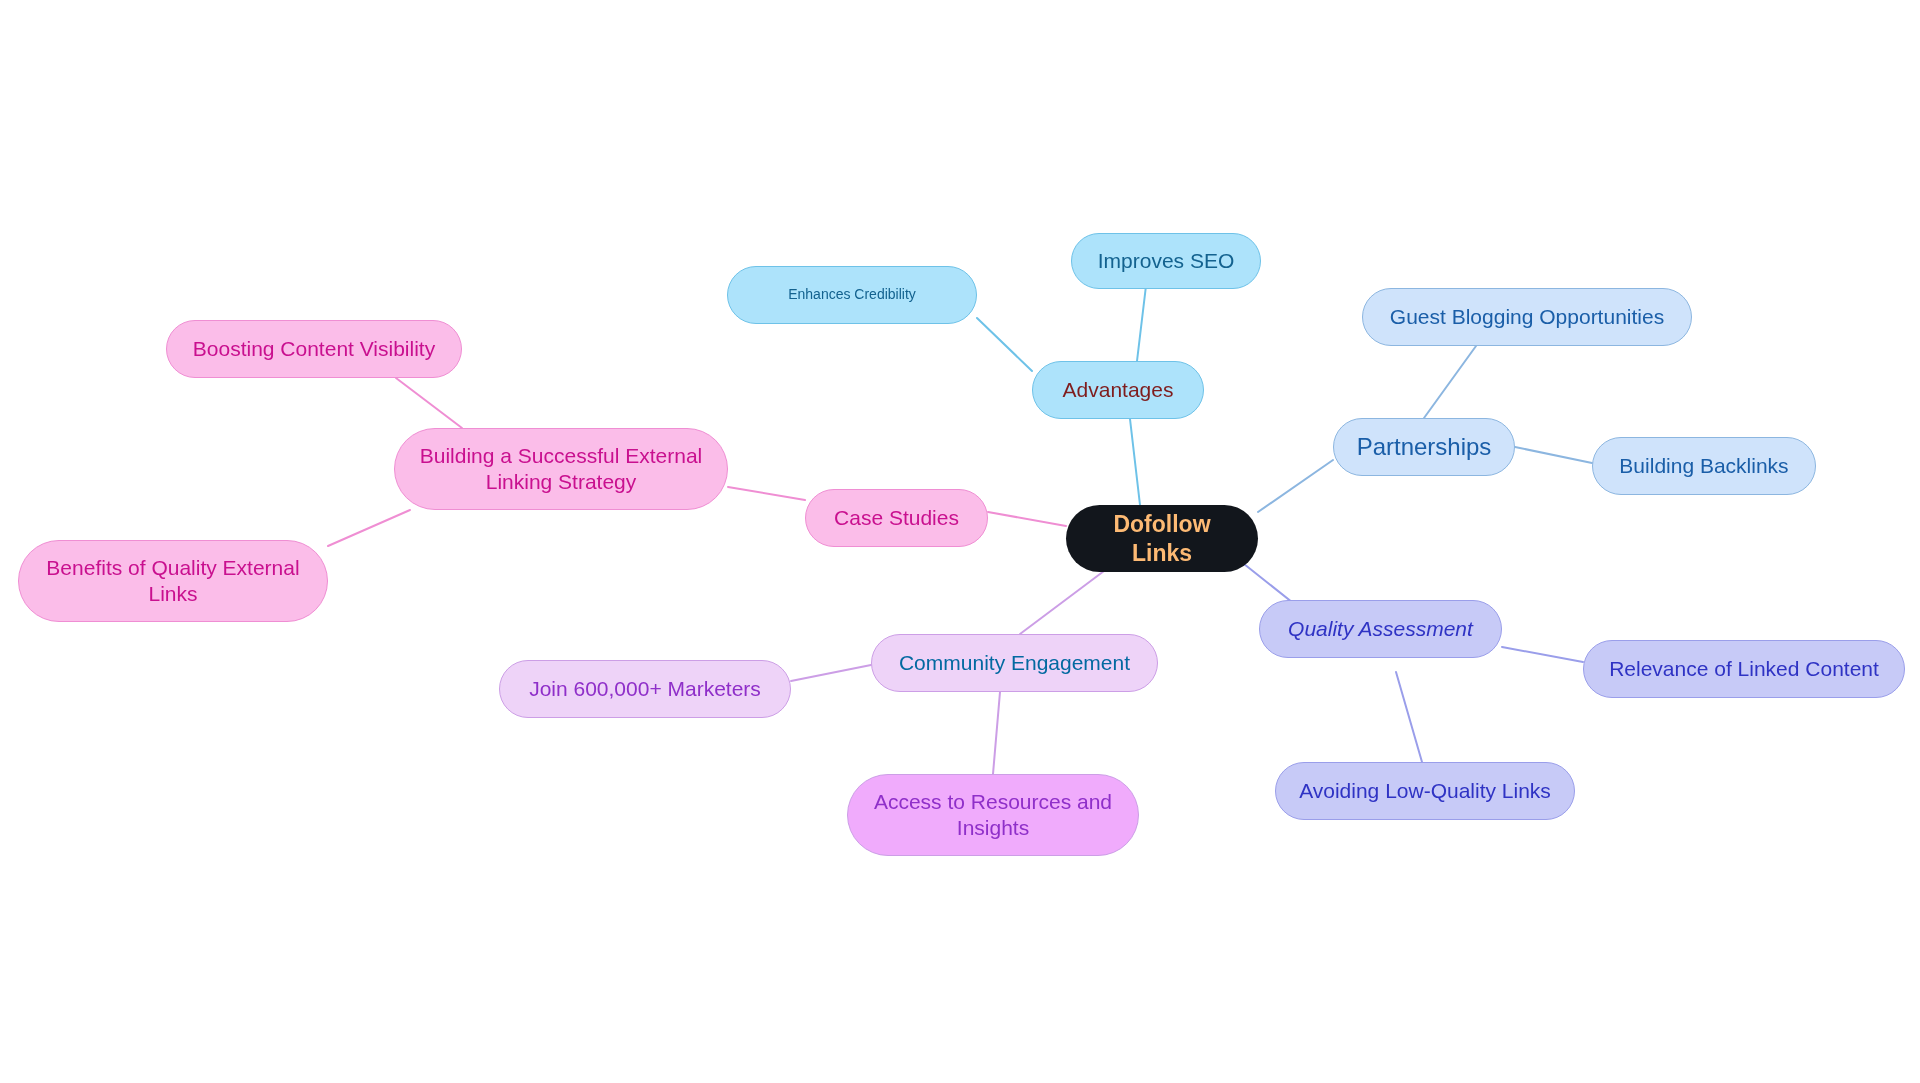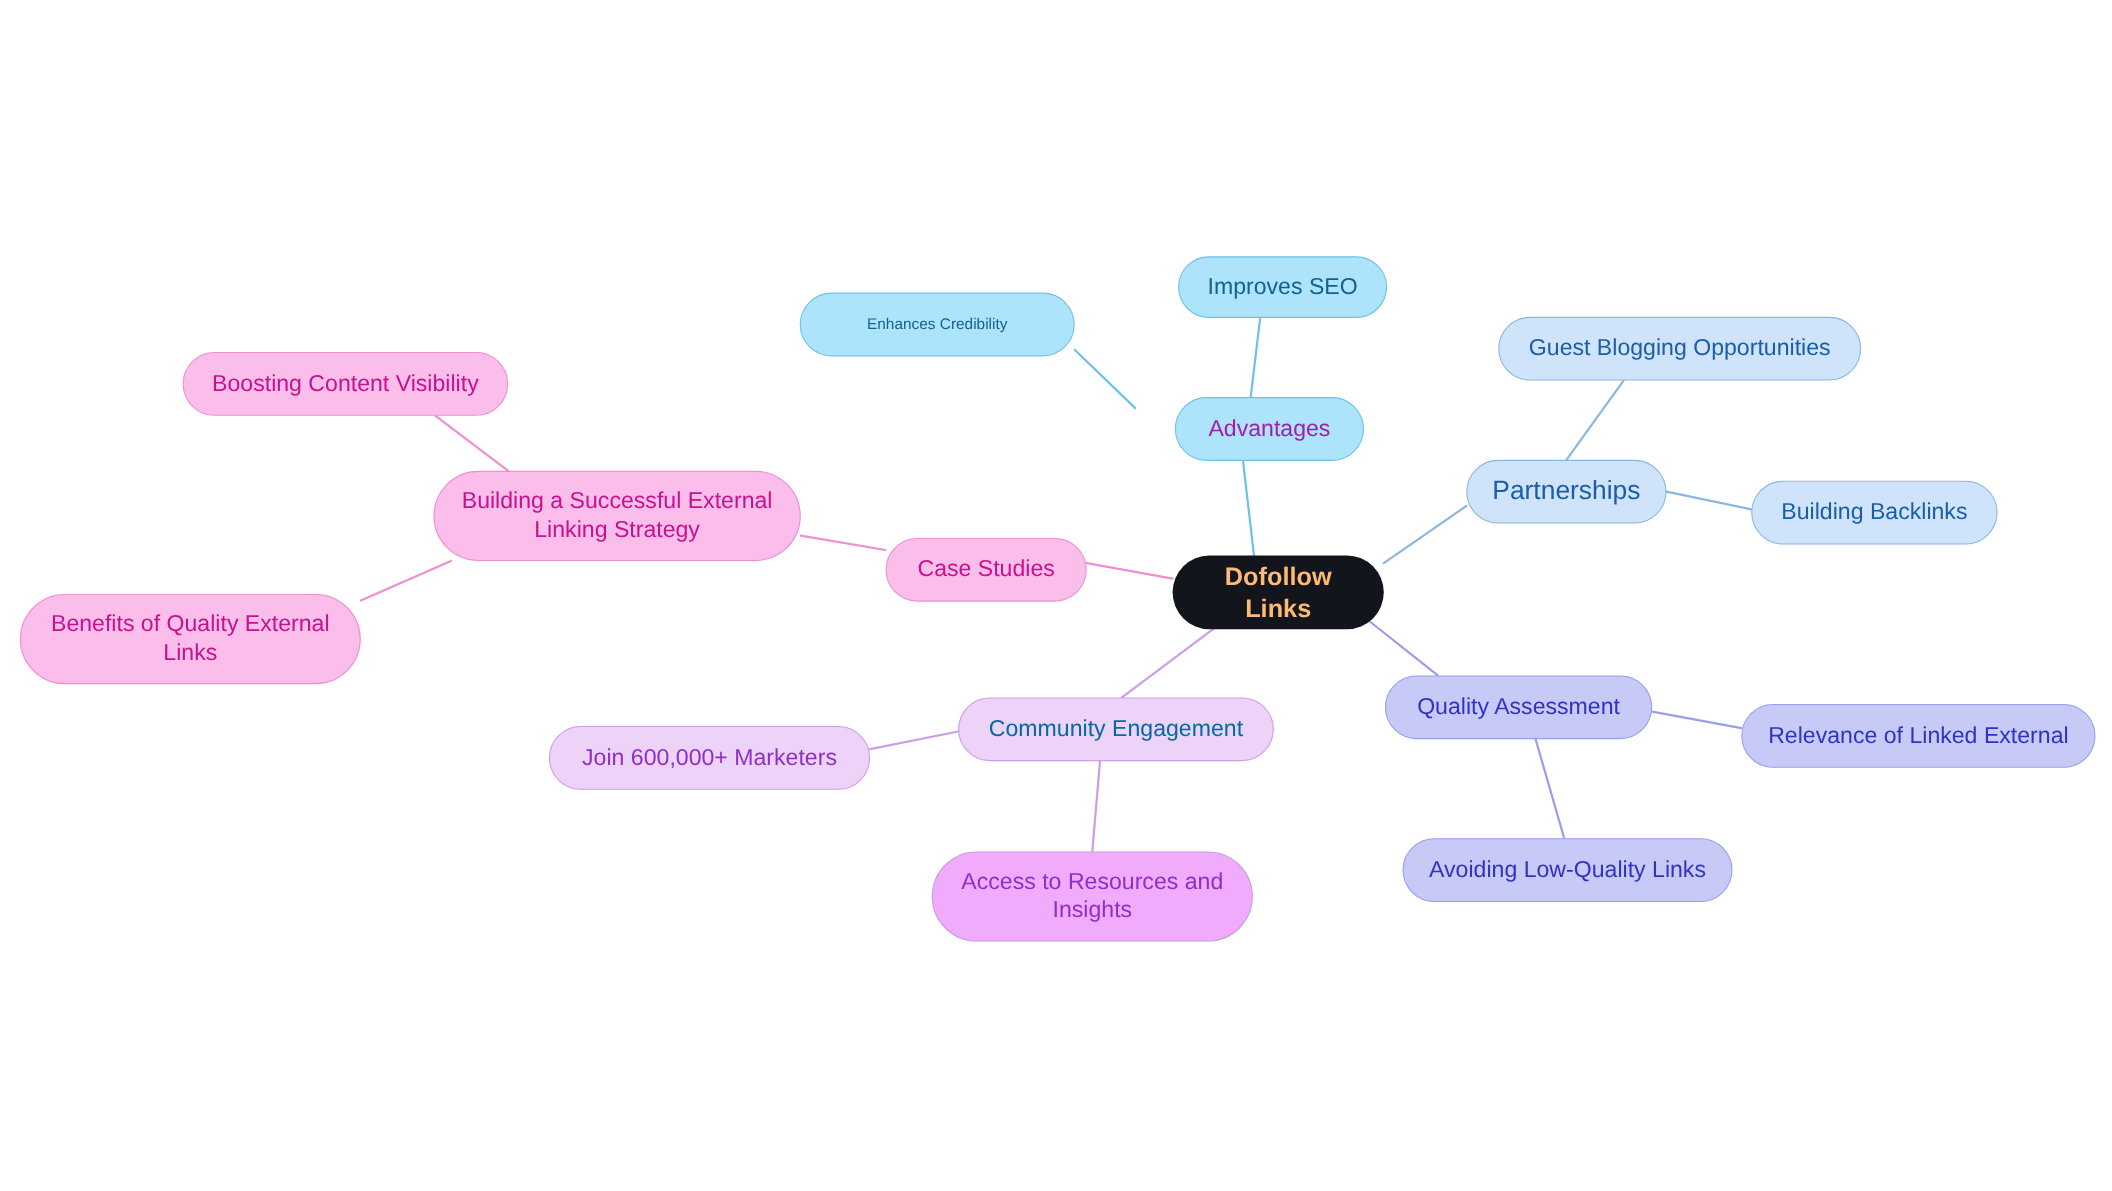--- a/index.html
+++ b/index.html
@@ -68,28 +68,28 @@
       <line x1="1104" y1="571" x2="1020" y2="634" stroke="#cc9ee6" stroke-width="2" stroke-linecap="round"></line>
       <line x1="871" y1="665" x2="791" y2="681" stroke="#cc9ee6" stroke-width="2" stroke-linecap="round"></line>
       <line x1="1000" y1="692" x2="993" y2="774" stroke="#cc9ee6" stroke-width="2" stroke-linecap="round"></line>
       <line x1="1066" y1="526" x2="988" y2="512" stroke="#ef8ed3" stroke-width="2" stroke-linecap="round"></line>
       <line x1="805" y1="500" x2="728" y2="487" stroke="#ef8ed3" stroke-width="2" stroke-linecap="round"></line>
       <line x1="462" y1="428" x2="396" y2="378" stroke="#ef8ed3" stroke-width="2" stroke-linecap="round"></line>
       <line x1="410" y1="510" x2="328" y2="546" stroke="#ef8ed3" stroke-width="2" stroke-linecap="round"></line>
     </svg>
   <div id="node-layer">
       <div class="node node-root" style="left: 1066px; top: 505px; width: 192px; height: 67px; background: rgb(18, 22, 28); border-color: rgb(18, 22, 28); color: #fdba74; font-size: 23px; font-weight: bold;"><span class="node-label">Dofollow Links</span></div>
-      <div class="node" style="left: 1068px; top: 361px; width: 172px; height: 58px; background: rgb(173, 227, 251); border-color: rgb(110, 194, 232); color: #a21caf; font-size: 21px;"><span class="node-label">Advantages</span></div>
+      <div class="node" style="left: 1032px; top: 361px; width: 172px; height: 58px; background: rgb(173, 227, 251); border-color: rgb(110, 194, 232); color: #7f1d1d; font-size: 21px;"><span class="node-label">Advantages</span></div>
       <div class="node" style="left: 1071px; top: 213px; width: 190px; height: 56px; background: rgb(173, 227, 251); border-color: rgb(110, 194, 232); color: rgb(19, 98, 143); font-size: 21px; margin-top: 20px;"><span class="node-label">Improves SEO</span></div>
       <div class="node" style="left: 727px; top: 266px; width: 250px; height: 58px; background: rgb(173, 227, 251); border-color: rgb(110, 194, 232); color: rgb(19, 98, 143); font-size: 14px;"><span class="node-label">Enhances Credibility</span></div>
       <div class="node" style="left: 1333px; top: 418px; width: 182px; height: 58px; background: rgb(207, 227, 251); border-color: rgb(140, 182, 224); color: rgb(26, 94, 168); font-size: 24px;"><span class="node-label">Partnerships</span></div>
       <div class="node" style="left: 1362px; top: 288px; width: 330px; height: 58px; background: rgb(207, 227, 251); border-color: rgb(140, 182, 224); color: rgb(26, 94, 168); font-size: 21px;"><span class="node-label">Guest Blogging Opportunities</span></div>
       <div class="node" style="left: 1592px; top: 437px; width: 224px; height: 58px; background: rgb(207, 227, 251); border-color: rgb(140, 182, 224); color: rgb(26, 94, 168); font-size: 21px;"><span class="node-label">Building Backlinks</span></div>
-      <div class="node" style="left: 1259px; top: 614px; width: 243px; height: 58px; background: rgb(199, 202, 247); border-color: rgb(154, 158, 234); color: rgb(47, 51, 196); font-size: 21px;"><span class="node-label">Quality Assessment</span></div>
-      <div class="node" style="left: 1583px; top: 640px; width: 322px; height: 58px; background: rgb(199, 202, 247); border-color: rgb(154, 158, 234); color: rgb(47, 51, 196); font-size: 21px;"><span class="node-label">Relevance of Linked External</span></div>
+      <div class="node" style="left: 1259px; top: 600px; width: 243px; height: 58px; background: rgb(199, 202, 247); border-color: rgb(154, 158, 234); color: rgb(47, 51, 196); font-size: 21px; font-style: italic;"><span class="node-label">Quality Assessment</span></div>
+      <div class="node" style="left: 1583px; top: 640px; width: 322px; height: 58px; background: rgb(199, 202, 247); border-color: rgb(154, 158, 234); color: rgb(47, 51, 196); font-size: 21px;"><span class="node-label">Relevance of Linked Content</span></div>
       <div class="node" style="left: 1275px; top: 762px; width: 300px; height: 58px; background: rgb(199, 202, 247); border-color: rgb(154, 158, 234); color: rgb(47, 51, 196); font-size: 21px;"><span class="node-label">Avoiding Low-Quality Links</span></div>
       <div class="node" style="left: 871px; top: 634px; width: 287px; height: 58px; background: rgb(238, 211, 248); border-color: rgb(204, 158, 230); color: #0369a1; font-size: 21px;"><span class="node-label">Community Engagement</span></div>
       <div class="node" style="left: 499px; top: 660px; width: 292px; height: 58px; background: rgb(238, 211, 248); border-color: rgb(204, 158, 230); color: rgb(143, 47, 201); font-size: 21px;"><span class="node-label">Join 600,000+ Marketers</span></div>
       <div class="node" style="left: 847px; top: 774px; width: 292px; height: 82px; background: #f0abfc; border-color: rgb(204, 158, 230); color: rgb(143, 47, 201); font-size: 21px;"><span class="node-label">Access to Resources and
 Insights</span></div>
       <div class="node" style="left: 805px; top: 489px; width: 183px; height: 58px; background: rgb(251, 189, 233); border-color: rgb(239, 142, 211); color: rgb(201, 16, 143); font-size: 21px;"><span class="node-label">Case Studies</span></div>
       <div class="node" style="left: 394px; top: 428px; width: 334px; height: 82px; background: rgb(251, 189, 233); border-color: rgb(239, 142, 211); color: rgb(201, 16, 143); font-size: 21px;"><span class="node-label">Building a Successful External
 Linking Strategy</span></div>
       <div class="node" style="left: 166px; top: 320px; width: 296px; height: 58px; background: rgb(251, 189, 233); border-color: rgb(239, 142, 211); color: rgb(201, 16, 143); font-size: 21px;"><span class="node-label">Boosting Content Visibility</span></div>
       <div class="node" style="left: 18px; top: 540px; width: 310px; height: 82px; background: rgb(251, 189, 233); border-color: rgb(239, 142, 211); color: rgb(201, 16, 143); font-size: 21px;"><span class="node-label">Benefits of Quality External

